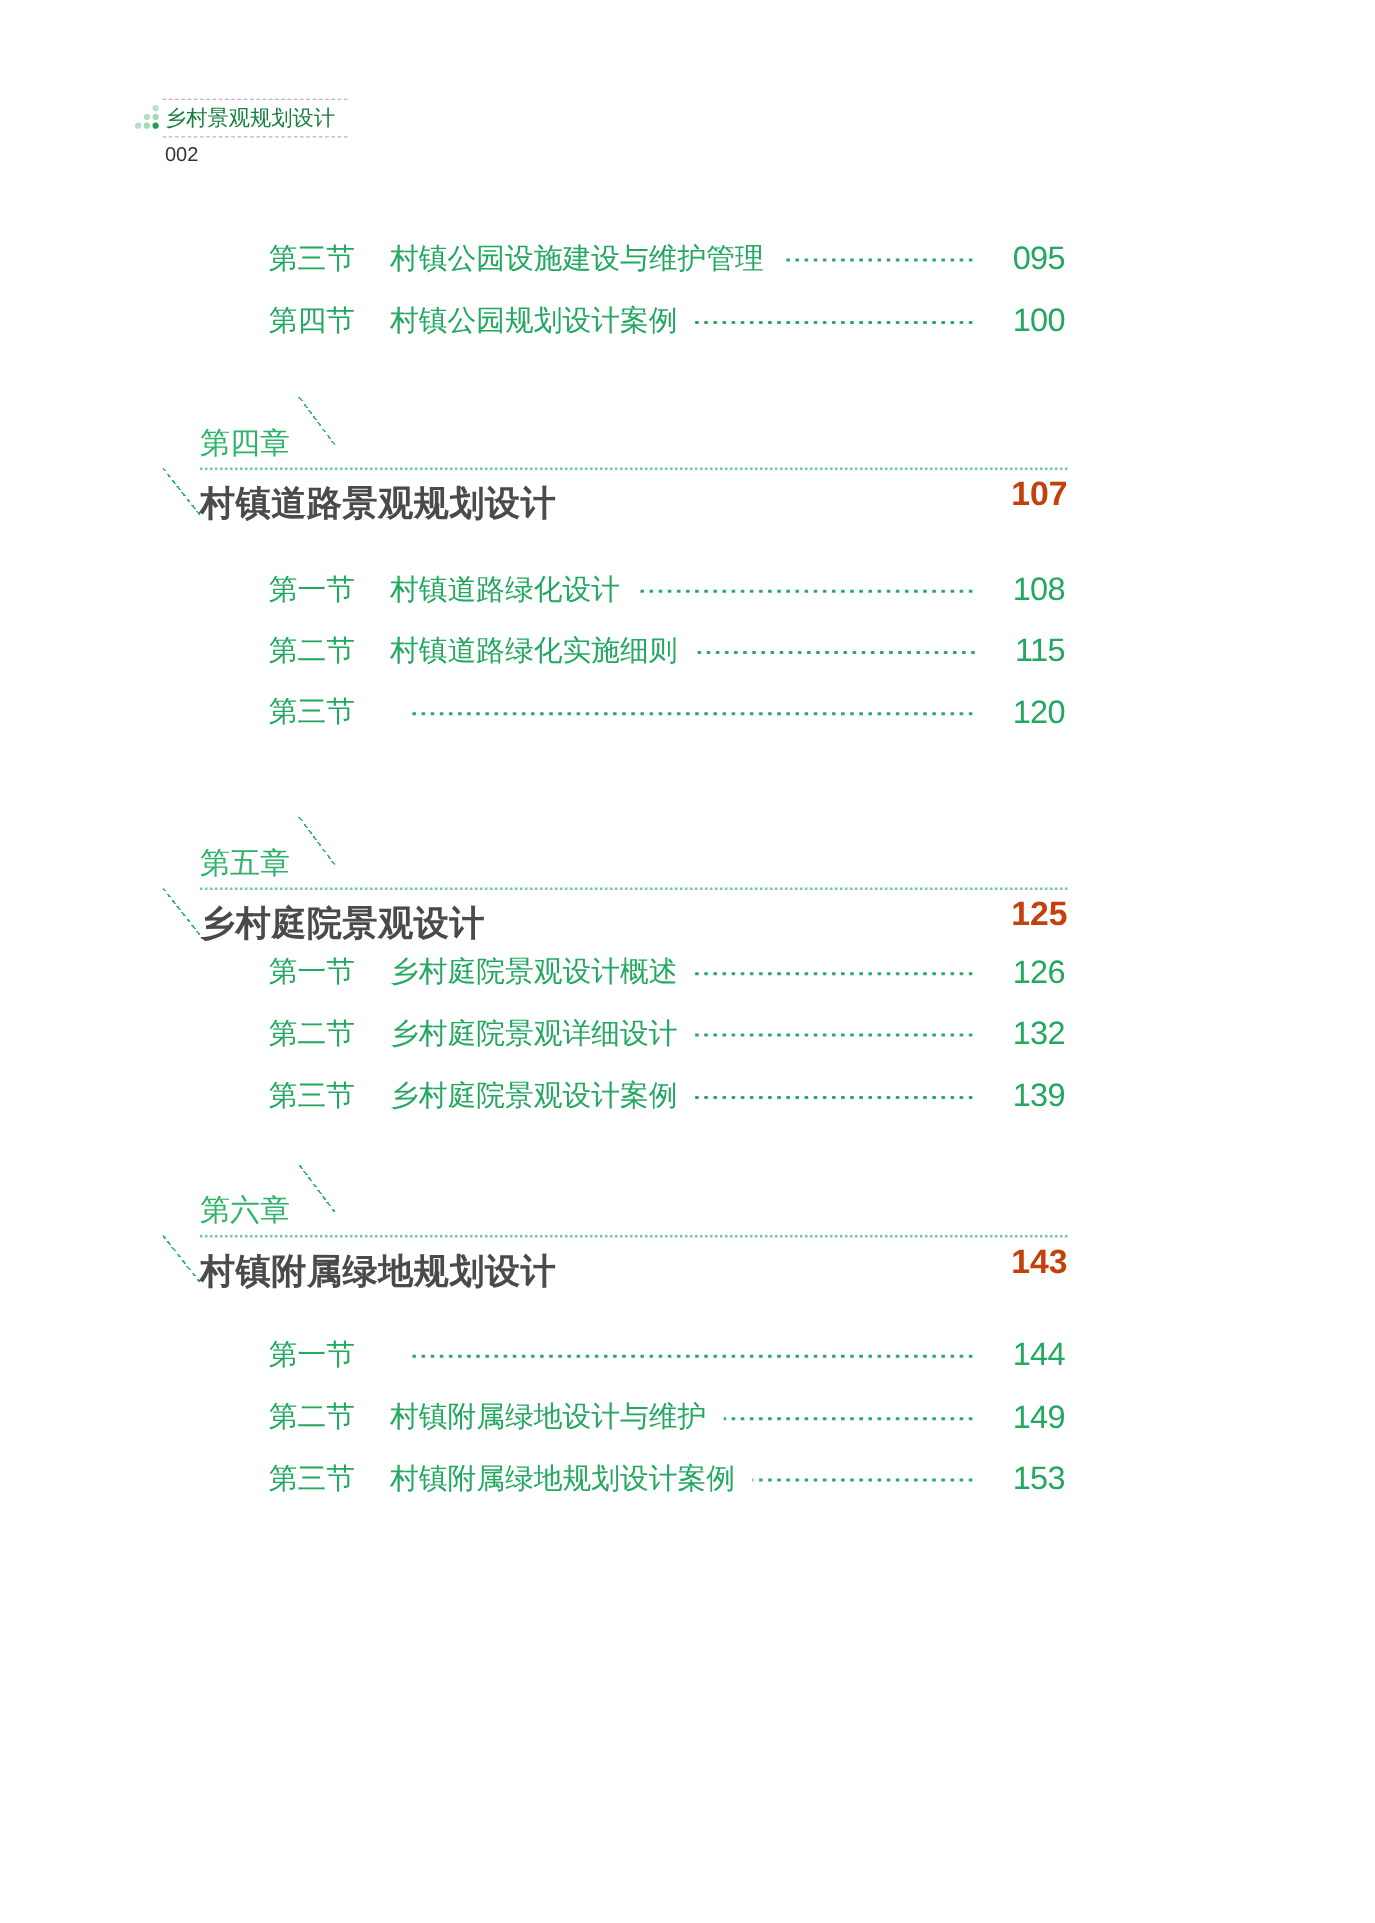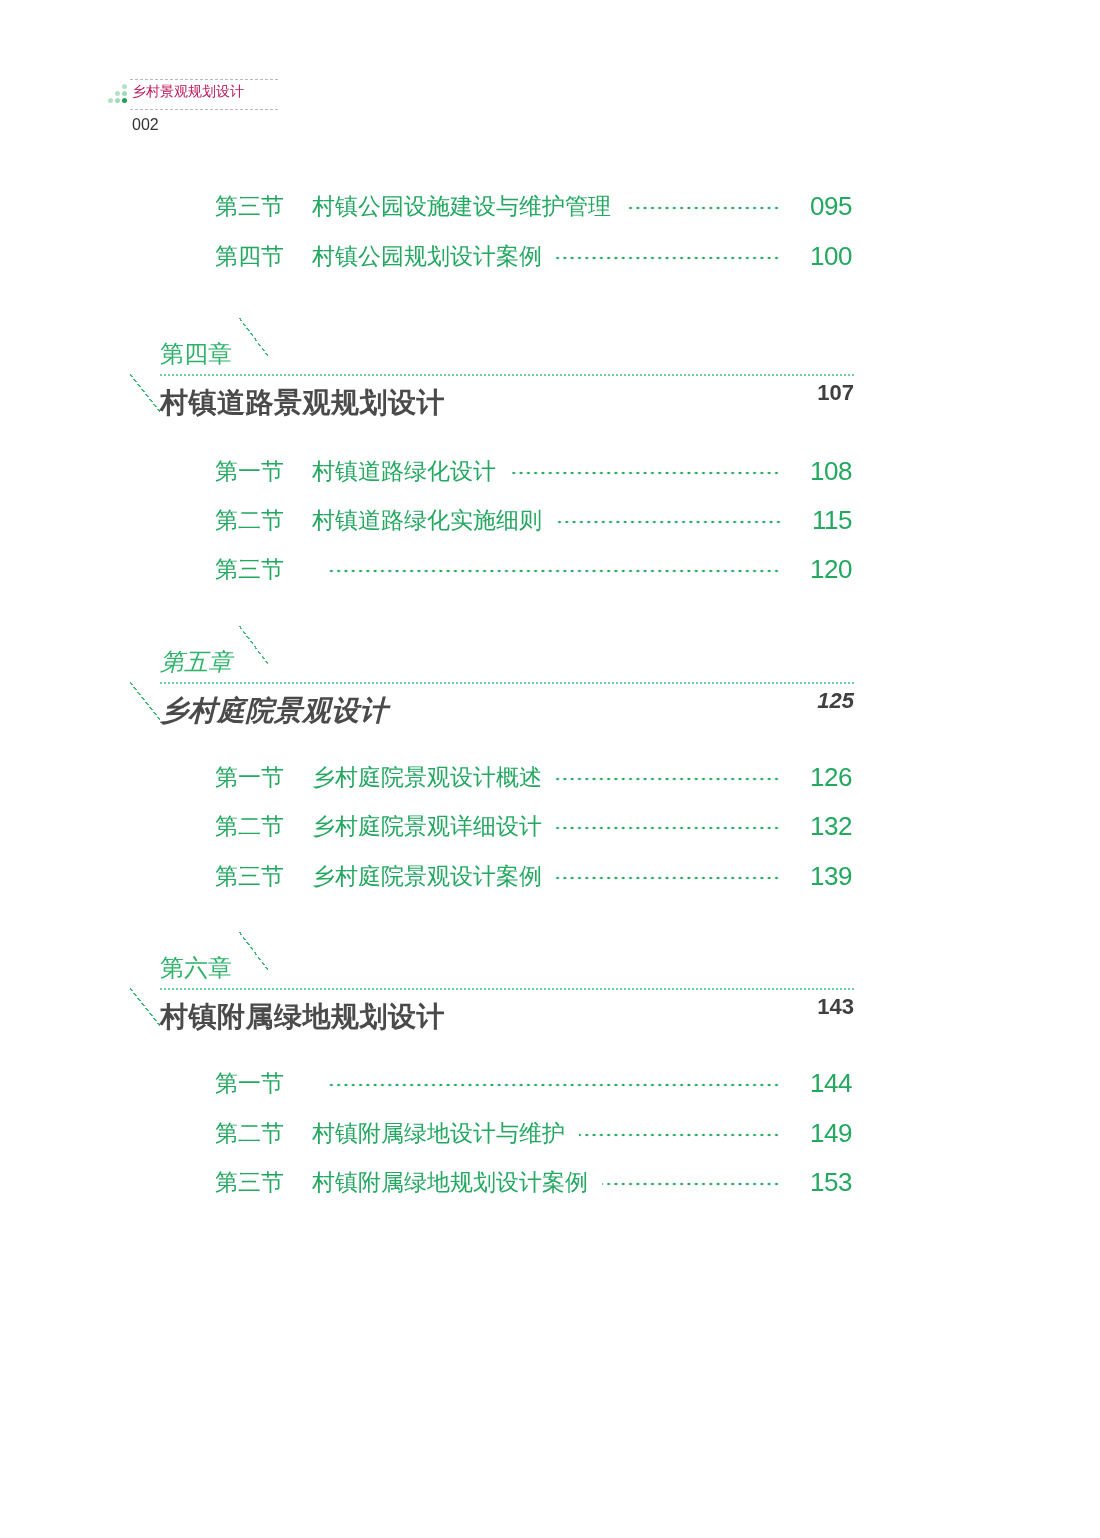--- a/index.html
+++ b/index.html
@@ -40,22 +40,22 @@
       position: absolute;
       width: 5px;
       height: 5px;
       border-radius: 50%;
       background: #a9dcbc;
     }
     .header-title {
       position: absolute;
       left: 26px;
       top: 5px;
-      font-size: 14px;
-      color: #be185d;
+      font-size: 17px;
+      color: #15803d;
       white-space: nowrap;
       letter-spacing: 0px;
     }
     .page-number {
       position: absolute;
       left: 132px;
       top: 116px;
       font-family: "Liberation Sans", sans-serif;
       font-size: 16px;
       color: #333333;
@@ -146,23 +146,23 @@
       font-weight: bold;
       color: #4a4a4a;
       white-space: nowrap;
       letter-spacing: 0.5px;
     }
     .chapter .chap-page {
       position: absolute;
       right: 0;
       top: 64px;
       font-family: "Liberation Sans", sans-serif;
-      font-size: 22px;
+      font-size: 27px;
       font-weight: bold;
-      color: #404040;
+      color: #c2410c;
     }
   </style>
 </head>
 <body>
 
 <div class="header">
   <div class="header-rule top"></div>
   <div class="header-dots">
     <span style="left:14px; top:0px; background:#b5e2c6;"></span>
     <span style="left:7px; top:7px; background:#b5e2c6;"></span>
@@ -208,21 +208,21 @@
   <span class="sec-title">村镇道路绿化实施细则</span>
   <span class="leader"></span>
   <span class="sec-page">115</span>
 </div>
 <div class="toc-entry" style="top:553px;">
   <span class="sec-label">第三节</span>
   <span class="leader"></span>
   <span class="sec-page">120</span>
 </div>
 
-<div class="chapter" style="top:624px;font-style:italic;">
+<div class="chapter" style="top:652px;">
   <div class="slash-top"></div>
   <div class="chap-label">第五章</div>
   <div class="chap-rule"></div>
   <div class="slash-bottom"></div>
   <div class="chap-title">乡村庭院景观设计</div>
   <div class="chap-page">125</div>
 </div>
 <div class="toc-entry" style="top:761px;">
   <span class="sec-label">第一节</span>
   <span class="sec-title">乡村庭院景观设计概述</span>

